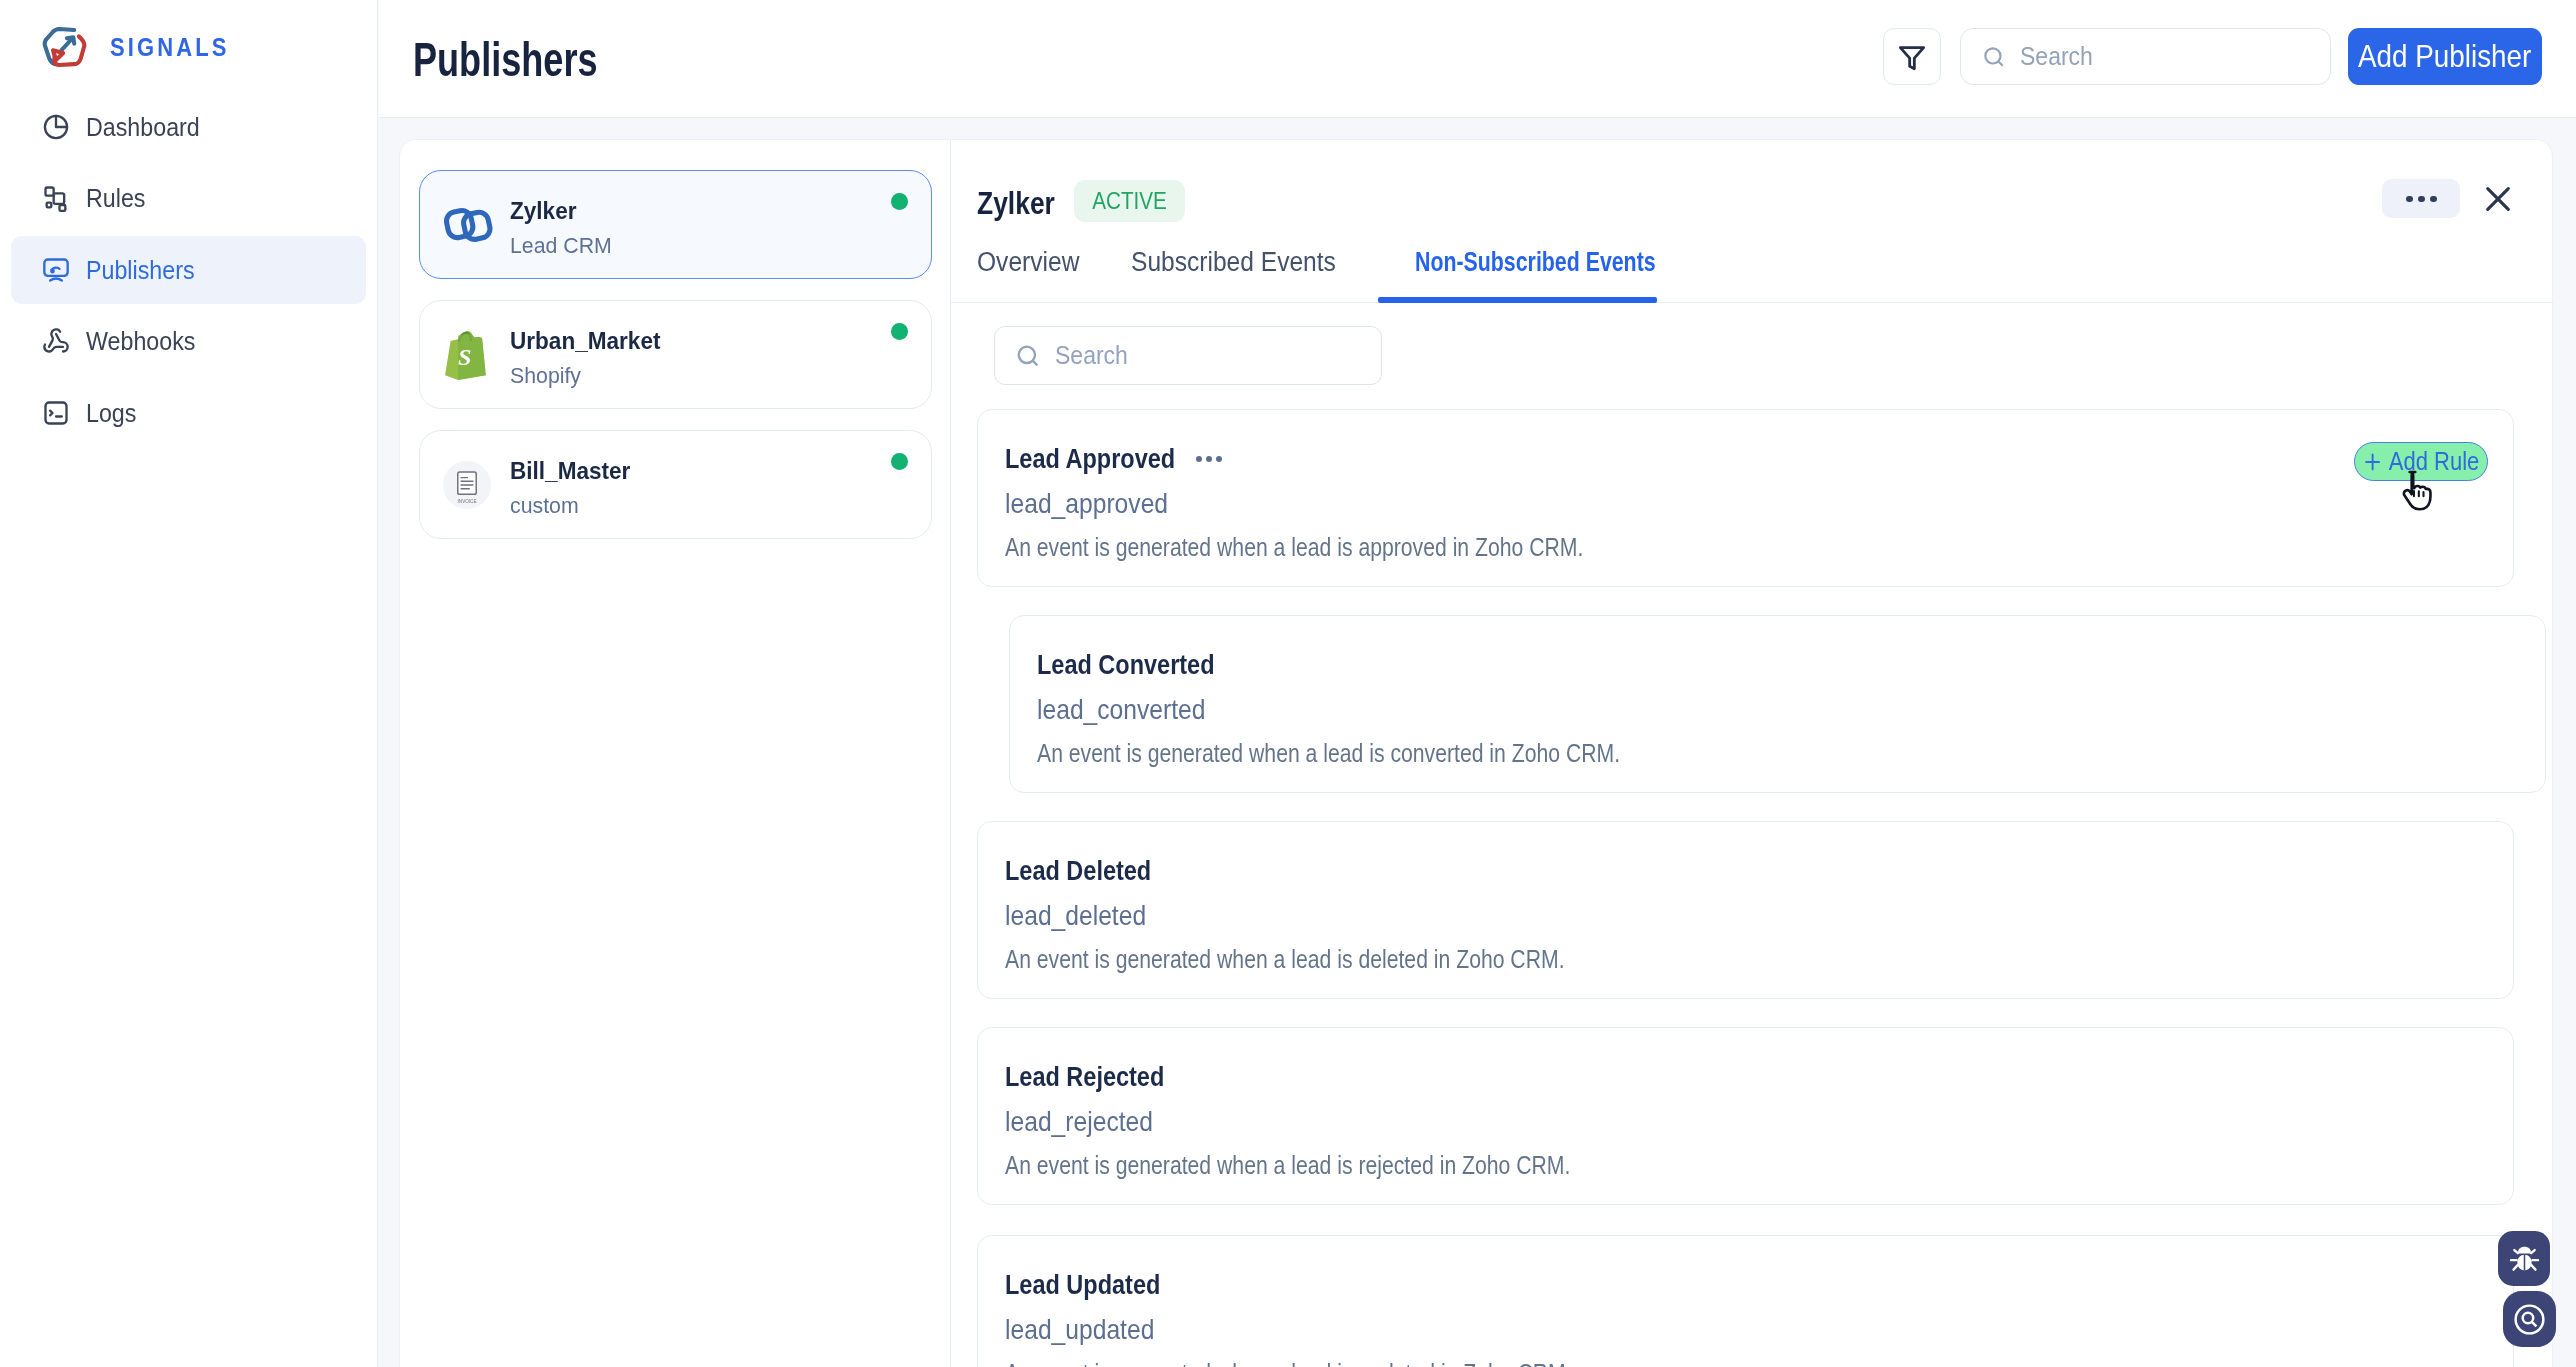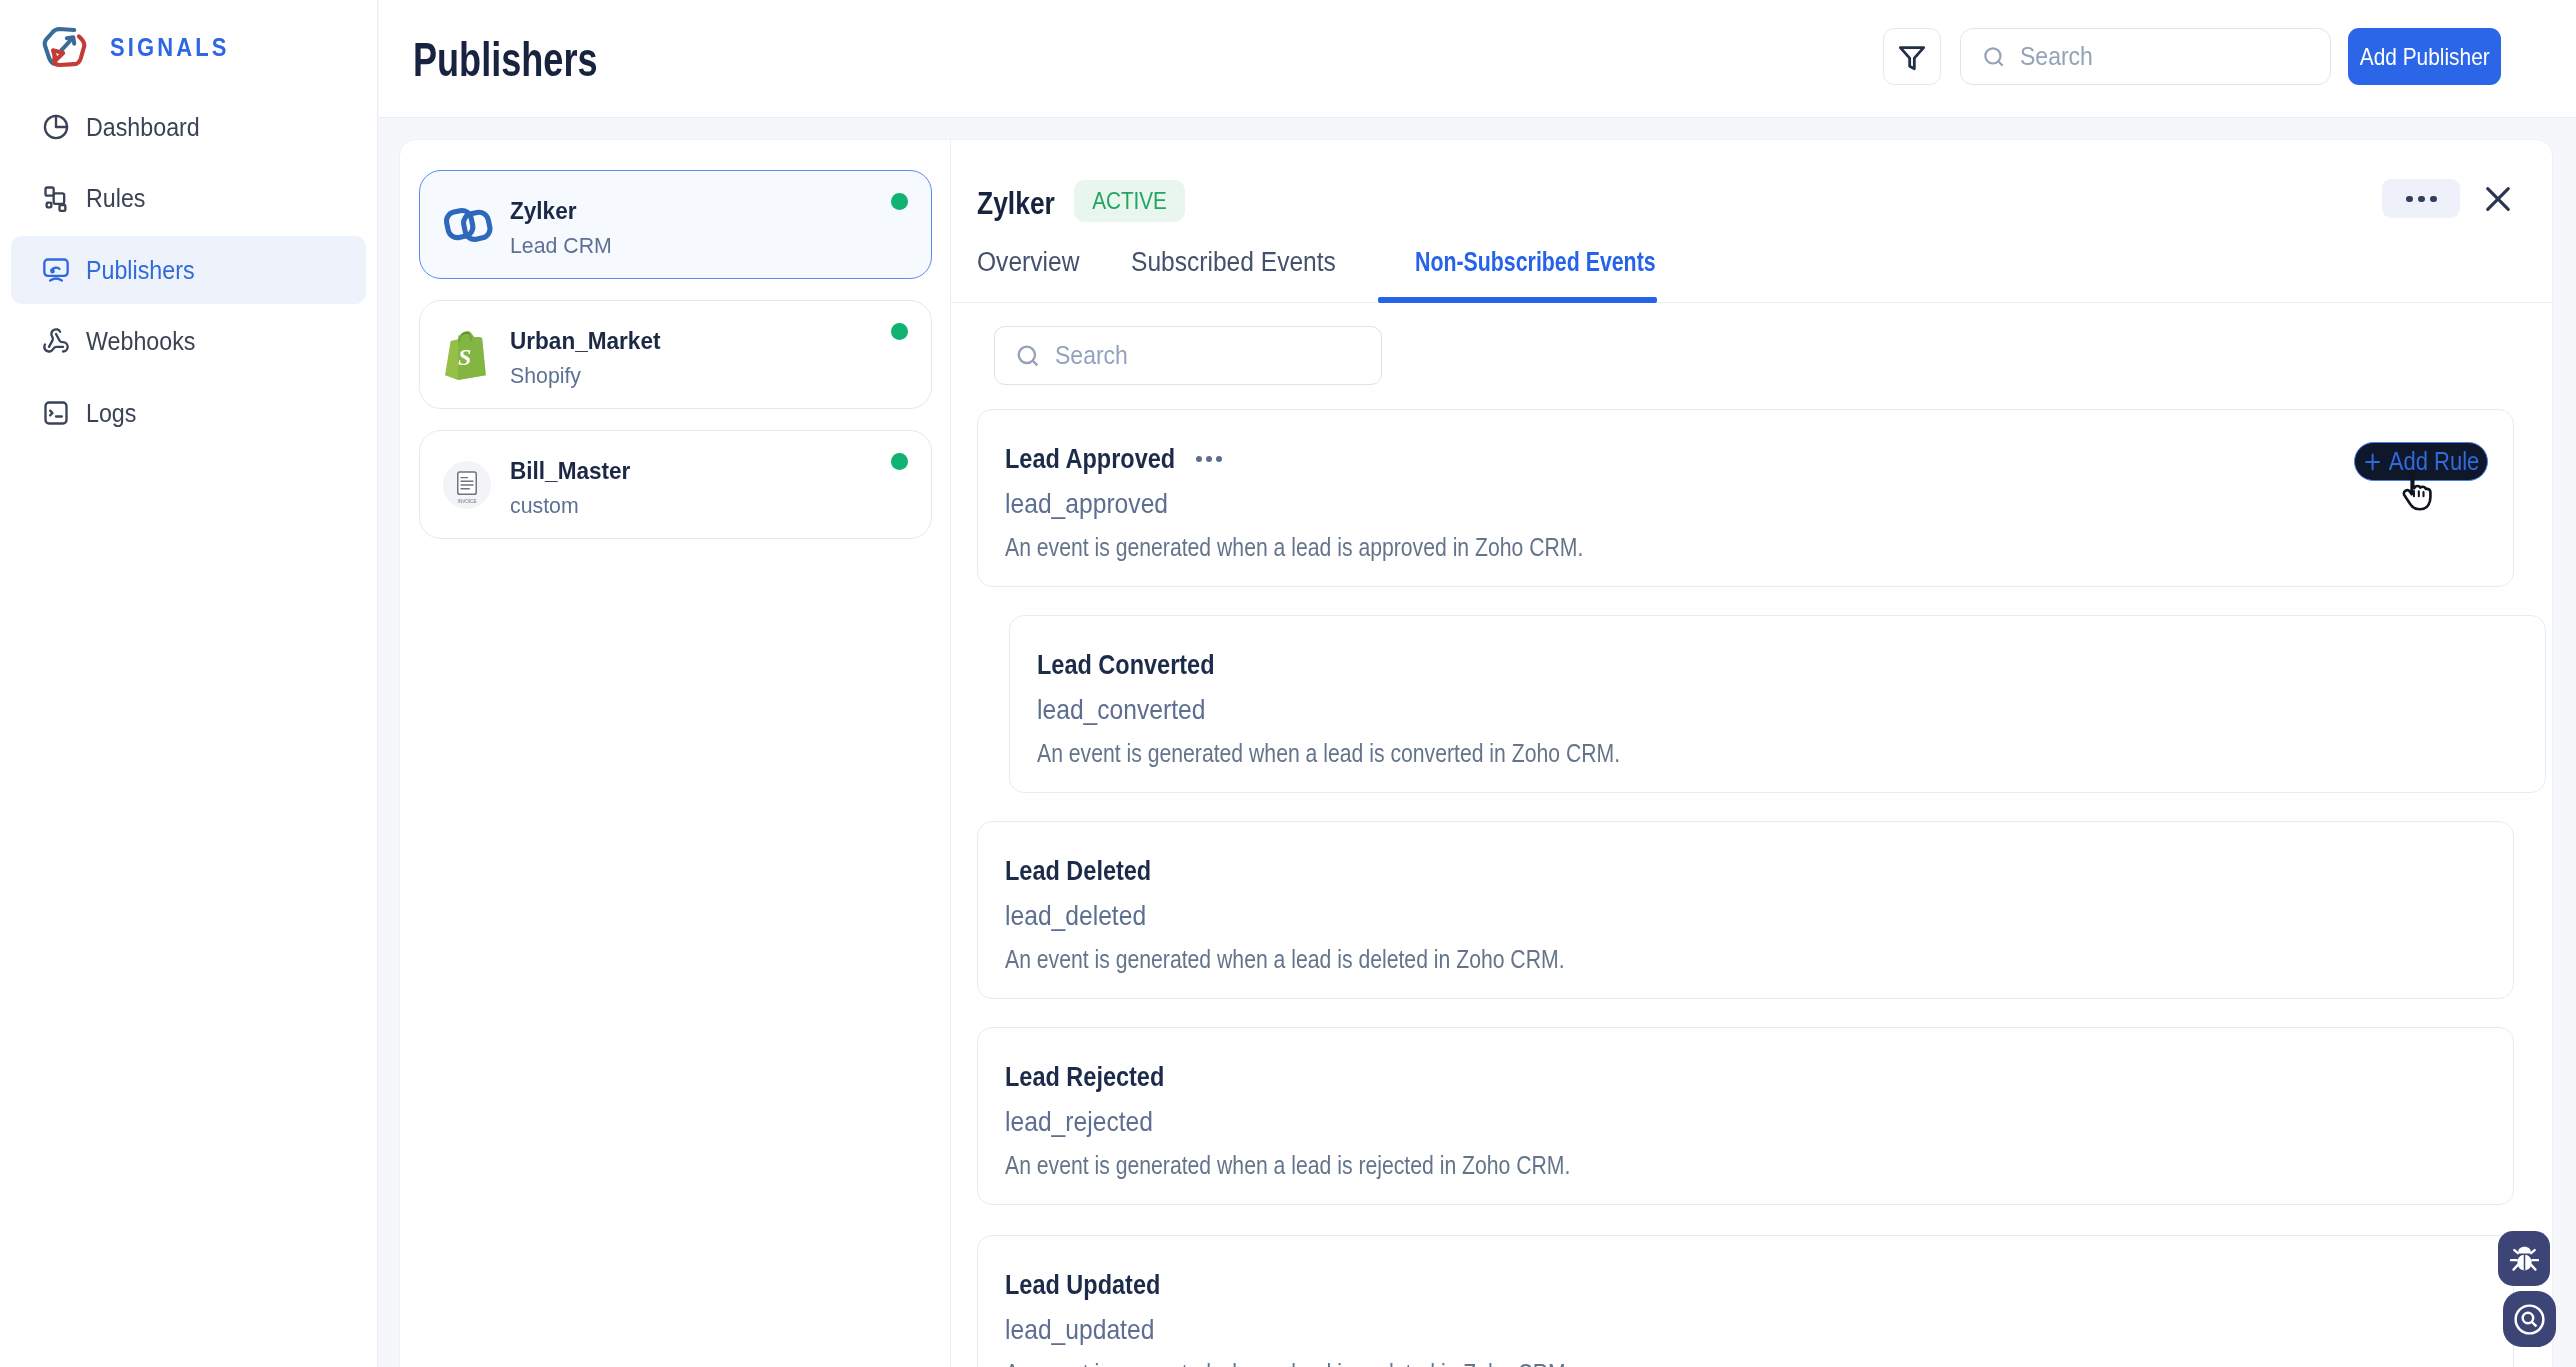--- a/index.html
+++ b/index.html
@@ -16,21 +16,21 @@
   .mi.active { background:#eef2fb; }
   .mi.active span { color:#2f6bdb; }
 
   
   #header { position:absolute; left:379px; top:0; width:2197px; height:118px; background:#ffffff; border-bottom:0.9px solid #e9edf4; }
   #header h1 { position:absolute; left:34px; top:32px; font-size:48px; font-weight:700; color:#17233f; transform:scaleX(.752); transform-origin:left top; }
   .filter-btn { position:absolute; left:1504px; top:28px; width:58px; height:57px; border:1.9px solid #e3e8f0; border-radius:11px; background:#fff; display:flex; align-items:center; justify-content:center; }
   .hsearch { position:absolute; left:1581px; top:28px; width:371px; height:57px; border:1.9px solid #dfe5ee; border-radius:13px; background:#fff; display:flex; align-items:center; }
   .hsearch svg { margin-left:20.4px; }
   .hsearch span { margin-left:13px; font-size:25px; color:#94a3b8; transform:scaleX(.92); transform-origin:left center; }
-  .addpub { position:absolute; left:1969px; top:28px; width:153px; height:57px; background:#2b66e8; border-radius:11px; color:#fff; font-size:24px; display:flex; align-items:center; justify-content:center; white-space:nowrap; }
+  .addpub { position:absolute; left:1969px; top:28px; width:194px; height:57px; background:#2b66e8; border-radius:11px; color:#fff; font-size:32px; display:flex; align-items:center; justify-content:center; white-space:nowrap; }
   .addpub span { transform:scaleX(.87); }
 
   
   #main { position:absolute; left:379px; top:119px; width:2197px; height:1249px; background:#f5f7fa; }
   #panel { position:absolute; left:20.4px; top:20.4px; width:2154px; height:1281px; background:#fff; border-radius:16.7px; border:0.9px solid #eef1f7; }
 
   
   .pcard { position:absolute; left:18.6px; width:513px; height:109px; background:#fff; border:0.9px solid #e4eaf2; border-radius:22px; }
   .pcard.sel { border:1.9px solid #5a8cf0; background:#f6f9fe; }
   .pcard .pic { position:absolute; left:23px; top:50%; transform:translateY(-50%); }
@@ -56,21 +56,21 @@
   .dsearch { position:absolute; left:594px; top:186px; width:388px; height:59px; border:1.9px solid #dce3ef; border-radius:11px; display:flex; align-items:center; }
   .dsearch svg { margin-left:18.6px; }
   .dsearch span { margin-left:13px; font-size:25px; color:#93a2bd; transform:scaleX(.92); transform-origin:left center; }
 
   .ecard { position:absolute; left:577px; width:1537px; height:178px; background:#fff; border:0.9px solid #e7ecf4; border-radius:15px; }
   .ecard .et { position:absolute; left:27px; top:34px; font-size:27px; font-weight:700; color:#1d2b4a; transform:scaleX(.87); transform-origin:left top; white-space:nowrap; }
   .ecard .ek { position:absolute; left:27px; top:78px; font-size:28px; color:#5d6f91; transform:scaleX(.88); transform-origin:left top; white-space:nowrap; }
   .ecard .ed { position:absolute; left:27px; top:122px; font-size:26px; color:#64748b; transform:scaleX(.815); transform-origin:left top; white-space:nowrap; }
   .edots { position:absolute; left:218px; top:46px; display:flex; gap:3.7px; }
   .edots i { width:6px; height:6px; border-radius:50%; background:#5d6f91; }
-  .addrule { position:absolute; left:1376px; top:32px; width:134px; height:39px; border:1.9px solid #4a7fe8; background:#0f172a; border-radius:19.5px; color:#2f6bdb; font-size:25px; display:flex; align-items:center; justify-content:center; white-space:nowrap; }
+  .addrule { position:absolute; left:1376px; top:32px; width:134px; height:39px; border:1.9px solid #4a7fe8; background:#86efac; border-radius:19.5px; color:#2f6bdb; font-size:25px; display:flex; align-items:center; justify-content:center; white-space:nowrap; }
   .addrule b { font-weight:400; transform:scaleX(.88); display:flex; align-items:center; }
 
   
   .fbug { position:absolute; left:2498px; top:1231px; width:52px; height:55px; background:#3d4577; border-radius:15px; display:flex; align-items:center; justify-content:center; }
   .fmag { position:absolute; left:2503px; top:1291px; width:53px; height:56px; background:#3d4577; border-radius:18.6px; display:flex; align-items:center; justify-content:center; }
 </style>
 </head>
 <body>
 <div id="app">
 

